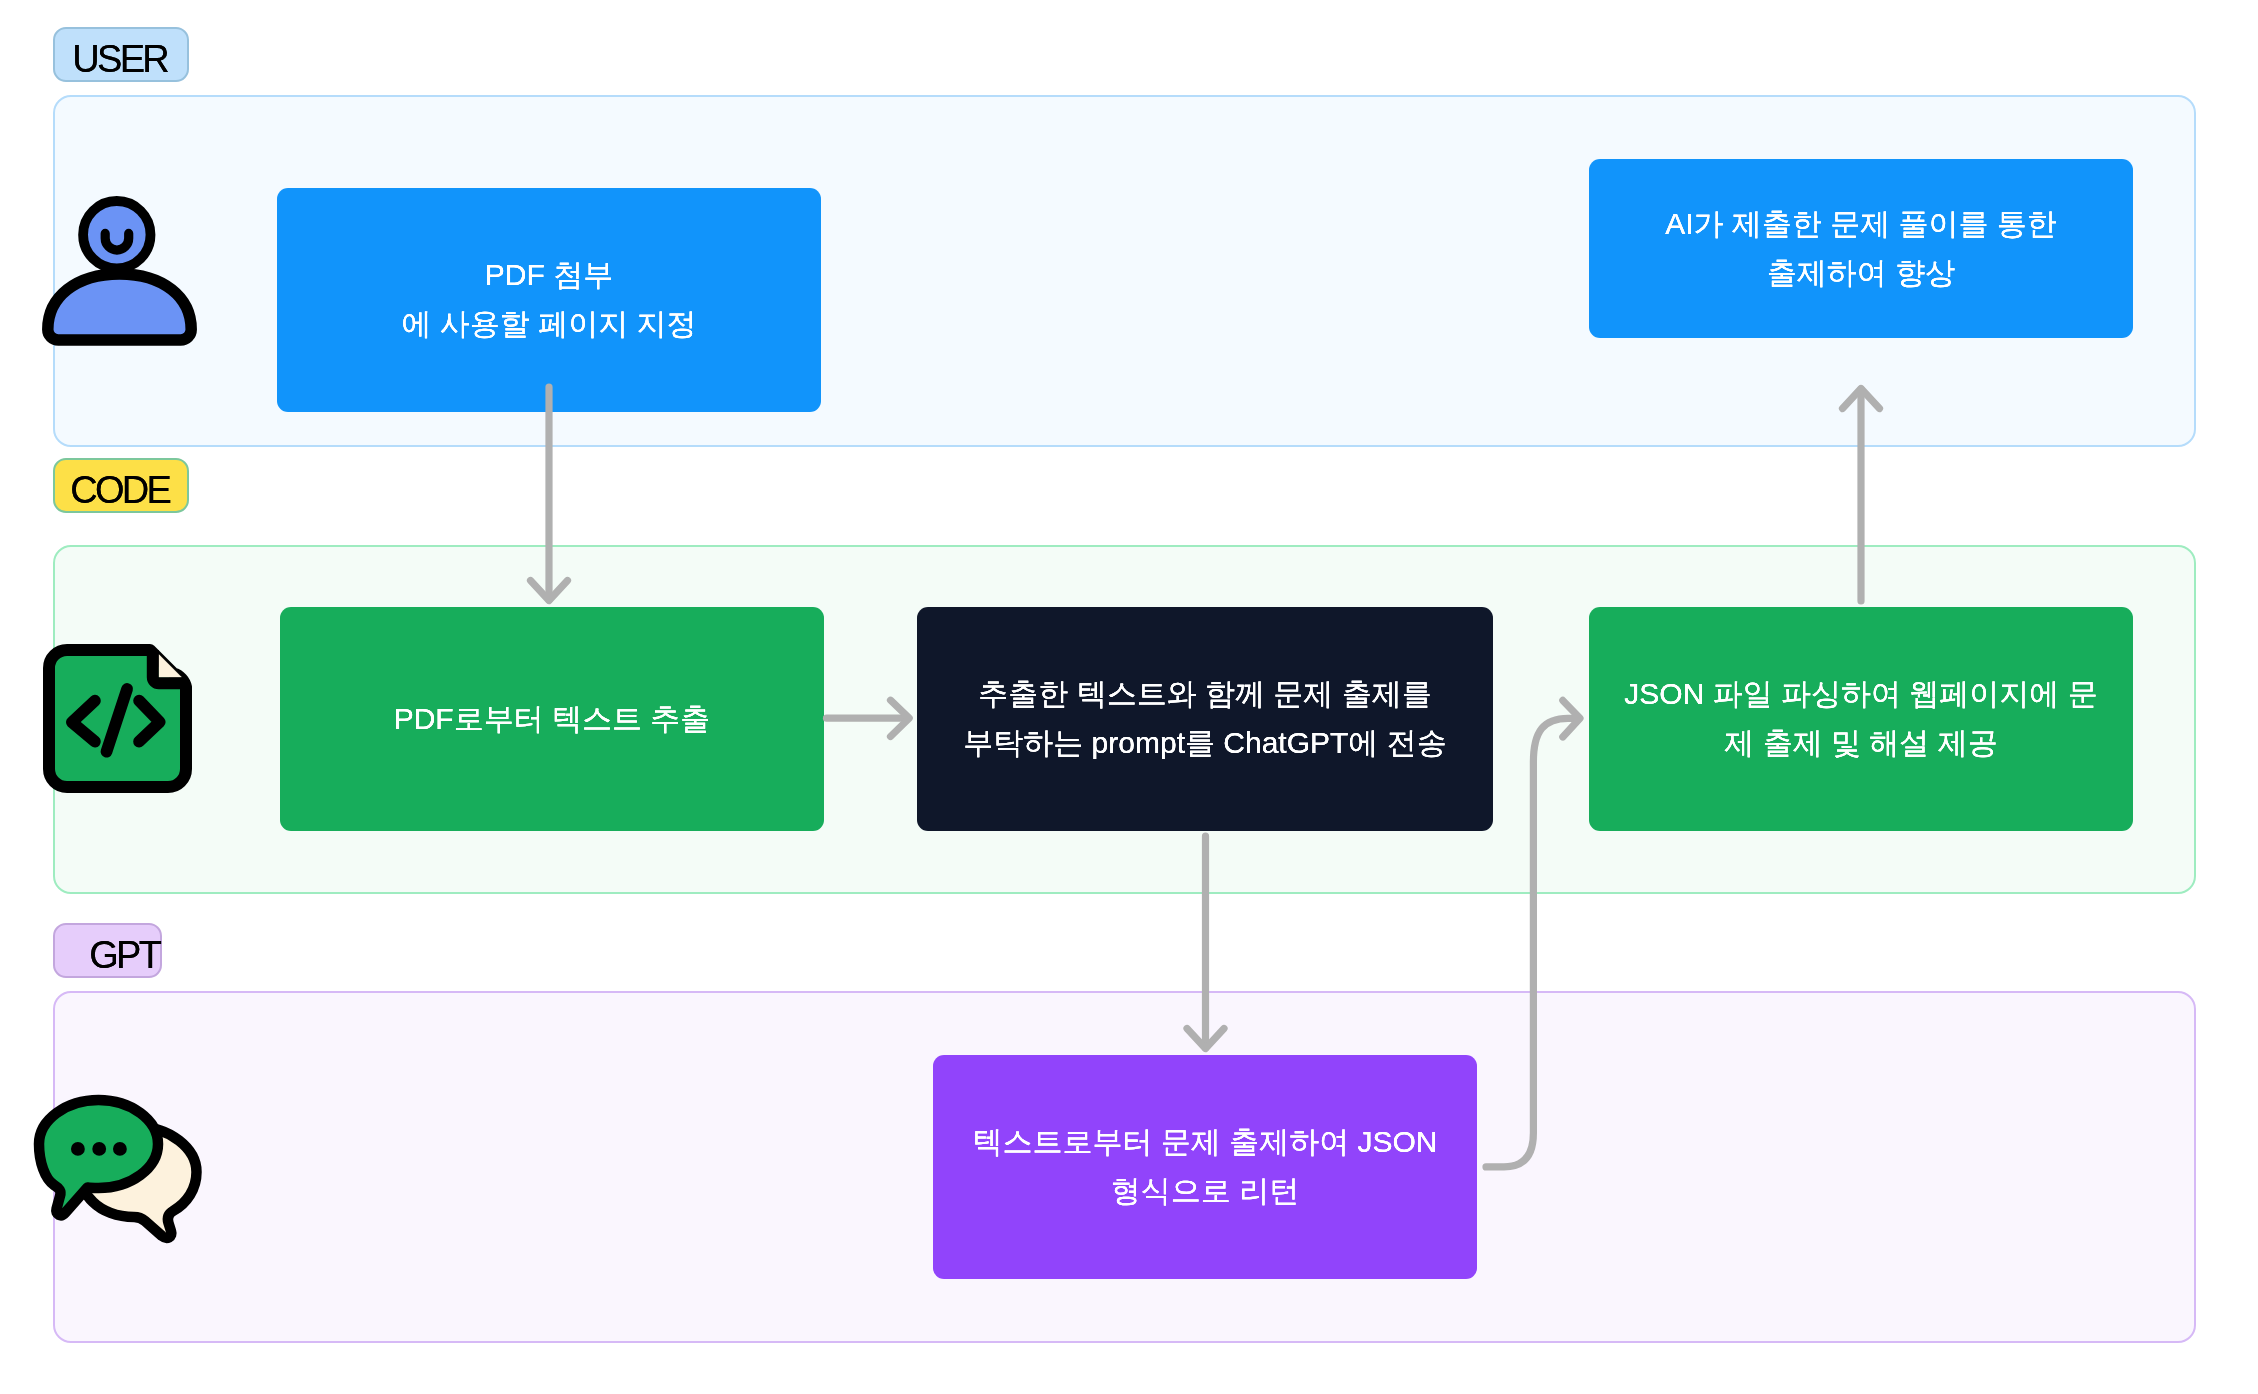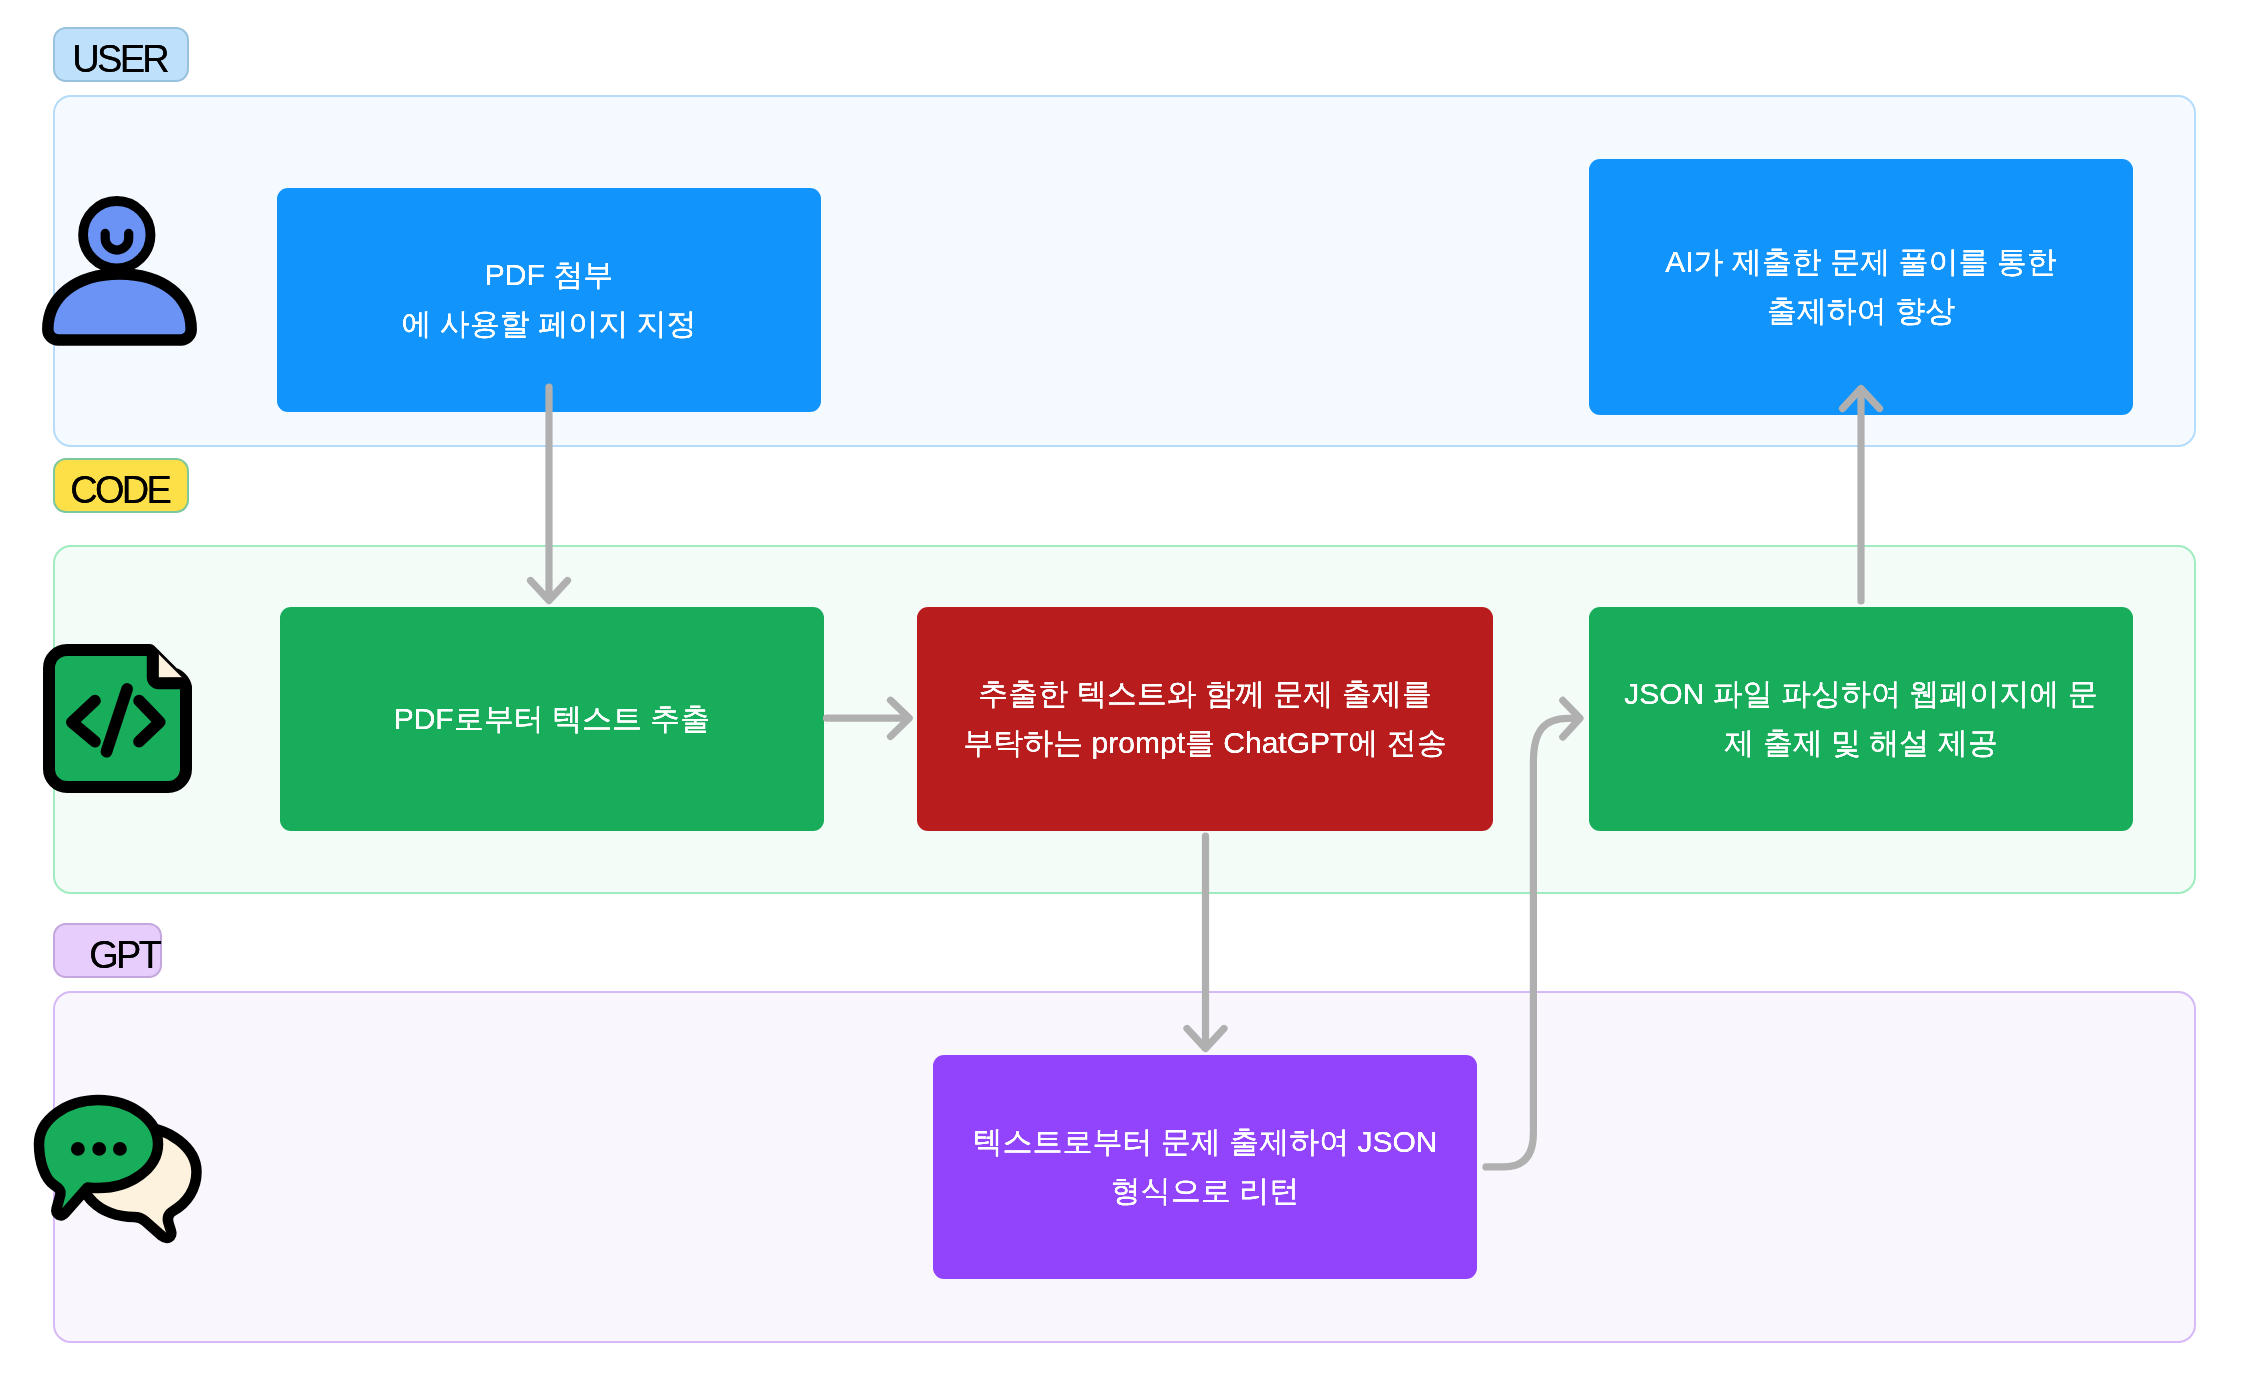--- a/index.html
+++ b/index.html
@@ -123,30 +123,30 @@
       <circle cx="99.2" cy="1148.9" r="6.9" fill="#000000"></circle>
       <circle cx="119.9" cy="1148.9" r="6.9" fill="#000000"></circle>
     </svg>
   </div>
 
   <div class="node" style="left:277px; top:159px; width:544px; height:224px; background:#1194fb;margin-top:29px;">
     <span class="node-line">PDF 첨부</span>
     <span class="node-line">에 사용할 페이지 지정</span>
   </div>
 
-  <div class="node" style="left:1589px; top:159px; width:544px; height:256px; background:#1194fb;">
+  <div class="node" style="left:1589px; top:159px; width:544px; height:179px; background:#1194fb;">
     <span class="node-line">AI가 제출한 문제 풀이를 통한</span>
     <span class="node-line">출제하여 향상</span>
   </div>
 
   <div class="node" style="left:280px; top:607px; width:544px; height:224px; background:#17ad5b;">
     <span class="node-line">PDF로부터 텍스트 추출</span>
   </div>
 
-  <div class="node" style="left:917px; top:607px; width:576px; height:224px; background:#b91c1c;">
+  <div class="node" style="left:917px; top:607px; width:576px; height:224px; background:#0f172a;">
     <span class="node-line">추출한 텍스트와 함께 문제 출제를</span>
     <span class="node-line">부탁하는 prompt를 ChatGPT에 전송</span>
   </div>
 
   <div class="node" style="left:933px; top:1055px; width:544px; height:224px; background:#9144fb;">
     <span class="node-line">텍스트로부터 문제 출제하여 JSON</span>
     <span class="node-line">형식으로 리턴</span>
   </div>
 
   <div class="node" style="left:1589px; top:607px; width:544px; height:224px; background:#17ad5b;">

